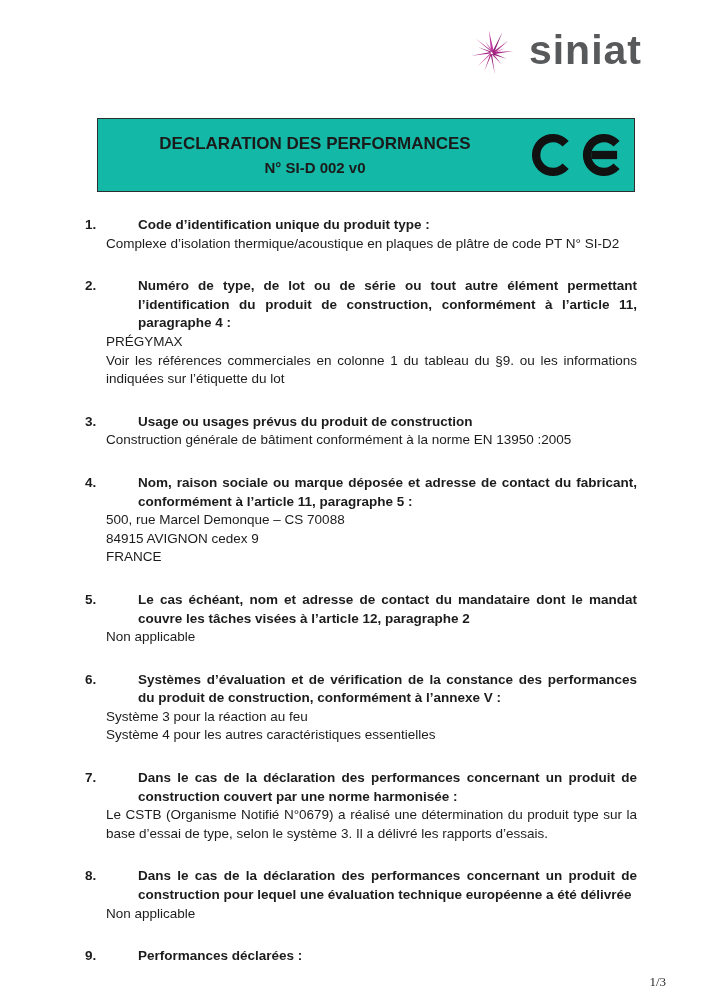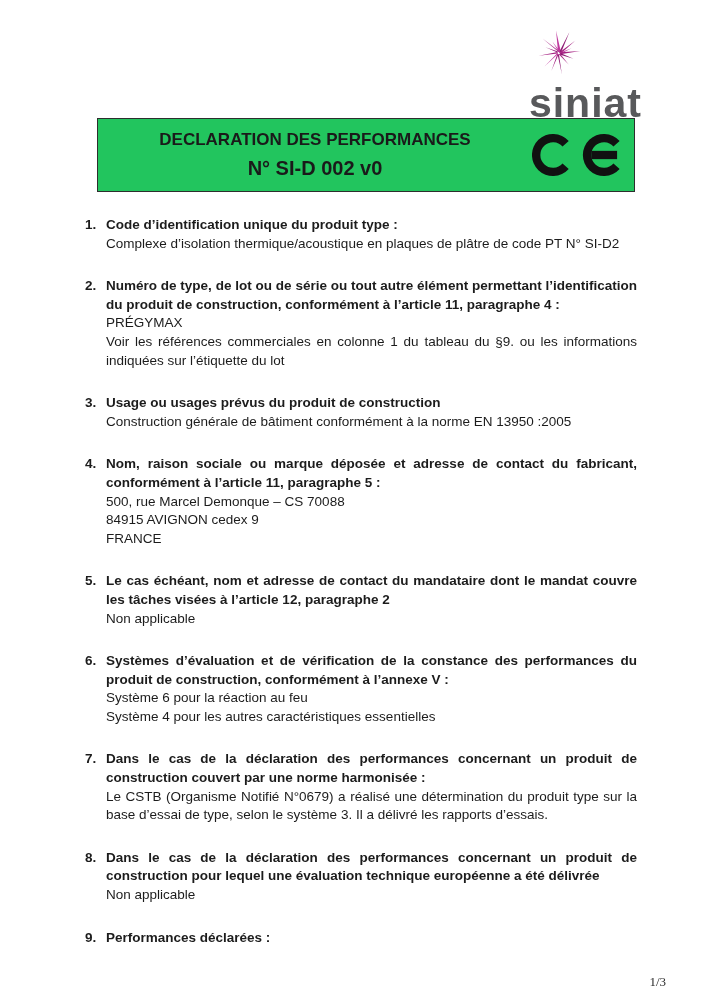--- a/index.html
+++ b/index.html
@@ -14,23 +14,22 @@
     color: #1c1c1c;
     overflow: hidden;
   }
 
   
   .logo-row {
     position: absolute;
     top: 22px;
     right: 64px;
     display: flex;
-    align-items: flex-start;
-    gap: 3px;
-    flex-direction: column;
+    align-items: center;
+    gap: 9px;
   }
   .logo-star { width: 58px; height: 60px; }
   .logo-text {
     font-size: 41px;
     font-weight: 600;
     color: #58595b;
     letter-spacing: 1px;
     line-height: 1;
     transform: translateY(-2px);
   }
@@ -38,50 +37,50 @@
   
   .title-box {
     position: absolute;
     left: 97px;
     top: 118px;
     width: 538px;
     height: 74px;
     border: 1.5px solid #2e2e2e;
     display: flex;
     align-items: center;
-    background: #22c55e;
+    background: #14b8a6;
   }
   .title-text {
     flex: 1;
     text-align: center;
     font-weight: bold;
     color: #1a1a1a;
     line-height: 1.5;
   }
   .title-line1 { font-size: 17px; }
-  .title-line2 { font-size: 20px; }
+  .title-line2 { font-size: 15px; }
   .ce-wrap { width: 96px; height: 58px; margin-right: 6px; flex: none; }
 
   
   .content {
     position: absolute;
     top: 216px;
     left: 85px;
     right: 69px;
     font-size: 13.5px;
     line-height: 18.6px;
   }
   .item {
     display: grid;
     grid-template-columns: 21px 1fr;
     margin-bottom: 24px;
   }
   .item:last-child { margin-bottom: 0; }
   .item-num { font-weight: bold; }
-  .item-heading { font-weight: bold; text-align: justify; }
+  .item-heading { font-weight: bold; text-align: justify; margin-left: 32px; }
   .item-body p { margin: 0; text-align: justify; }
 
   
   .footer {
     position: absolute;
     bottom: 10px;
     left: 0;
     right: 40px;
     text-align: right;
     font-family: "Liberation Serif", serif;
@@ -184,21 +183,21 @@
           <p>Non applicable</p>
         </div>
       </div>
     </div>
 
     <div class="item">
       <span class="item-num">6.</span>
       <div>
         <div class="item-heading">Systèmes d’évaluation et de vérification de la constance des performances du produit de construction, conformément à l’annexe V :</div>
         <div class="item-body">
-          <p>Système 6 pour la réaction au feu</p>
+          <p>Système 3 pour la réaction au feu</p>
           <p>Système 4 pour les autres caractéristiques essentielles</p>
         </div>
       </div>
     </div>
 
     <div class="item">
       <span class="item-num">7.</span>
       <div>
         <div class="item-heading">Dans le cas de la déclaration des performances concernant un produit de construction couvert par une norme harmonisée :</div>
         <div class="item-body">

